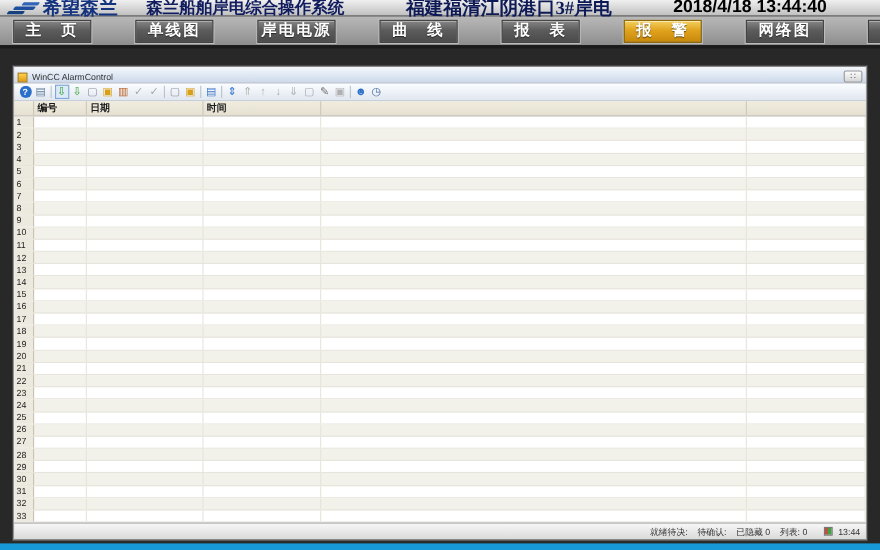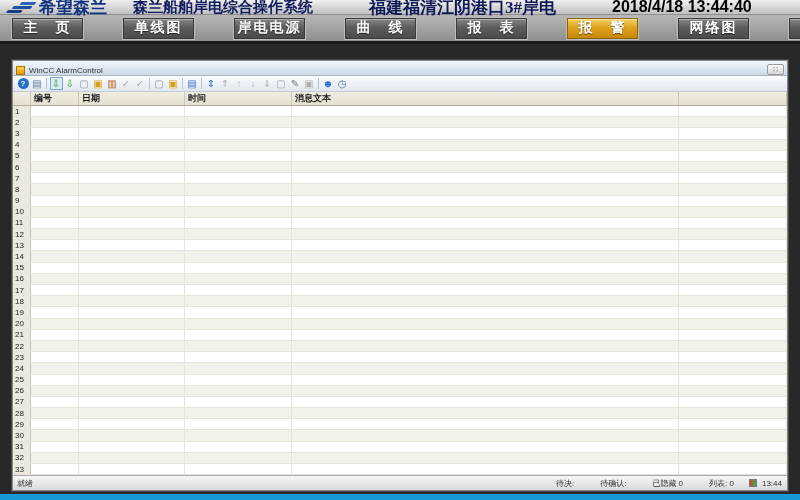--- a/index.html
+++ b/index.html
@@ -67,22 +67,22 @@
   .row { flex:1; display:grid; grid-template-columns:18px 48px 106px 107px 387px 1fr;
          border-bottom:1px solid #e6e4db; min-height:0; }
   .row:nth-child(even) { background:#f2f1ea; }
   .row .num { background:#ece9df; border-right:1px solid #c8c3b4; font-size:8px; color:#222;
               display:flex; align-items:center; padding-left:2px; }
   .row .cell { border-right:1px solid #e6e4db; }
 
   .statusbar { height:15px; background:linear-gradient(#f7f7f7,#dadada);
                border-top:1px solid #a8a8a8; display:flex; align-items:center;
                font-size:8px; color:#333; padding:0 4px; flex:none; }
-  .status-left { flex:1; }
-  .status-counters { display:flex; gap:26px; margin-right:10px; }
+  .status-left { flex:1;text-align:right; }
+  .status-counters { display:flex; gap:9px; margin-right:10px; }
   .status-conn-icon { width:8px; height:8px; border:1px solid #777; margin:0 5px;
                       background:linear-gradient(90deg,#c05040 50%,#3fa33f 50%); flex:none; }
   .status-time { margin-right:1px; }
 
   
   .bottom-blue { position:absolute; left:0; bottom:0; width:800px; height:6px; background:#1798d7; }
 </style>
 </head>
 <body>
 
@@ -148,21 +148,20 @@
       <span class="tb-sep"></span>
       <span class="tb-icon" style="color: rgb(42, 111, 201);">☻</span>
       <span class="tb-icon" style="color: rgb(74, 111, 165);">◷</span>
     </div>
 
   <div class="grid-head">
     <div></div>
     <div>编号</div>
     <div>日期</div>
     <div>时间</div>
-    <div>消息文本</div>
     <div></div>
   </div>
 
   <div class="rows" id="rows">
       <div class="row">
         <div class="num">1</div>
         <div class="cell"></div>
         <div class="cell"></div>
         <div class="cell"></div>
         <div class="cell"></div>

